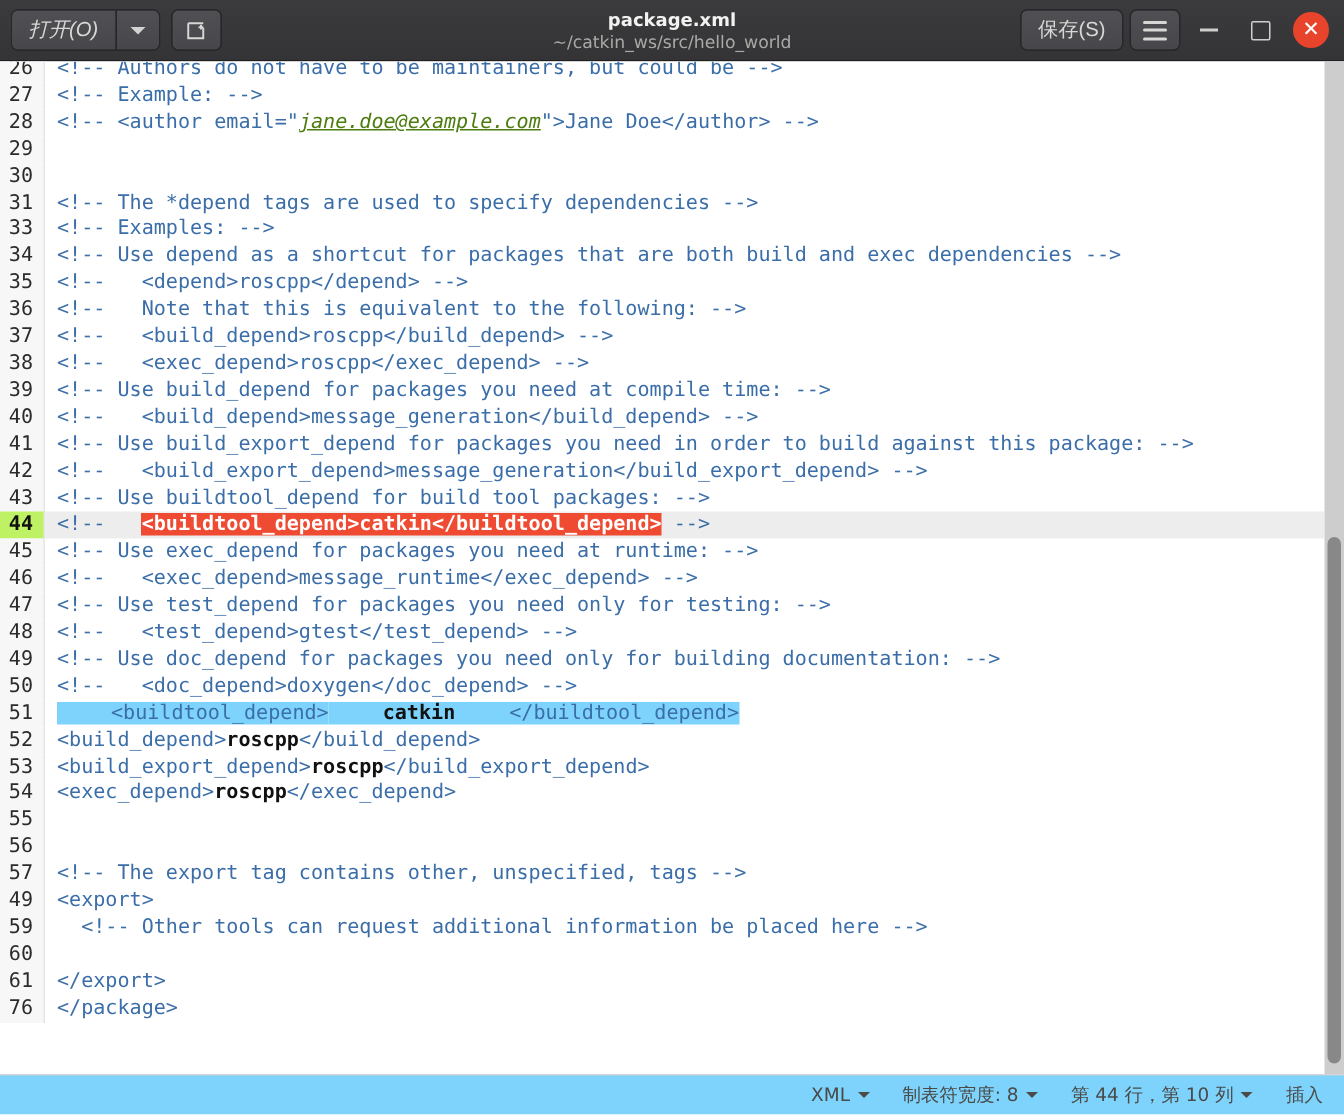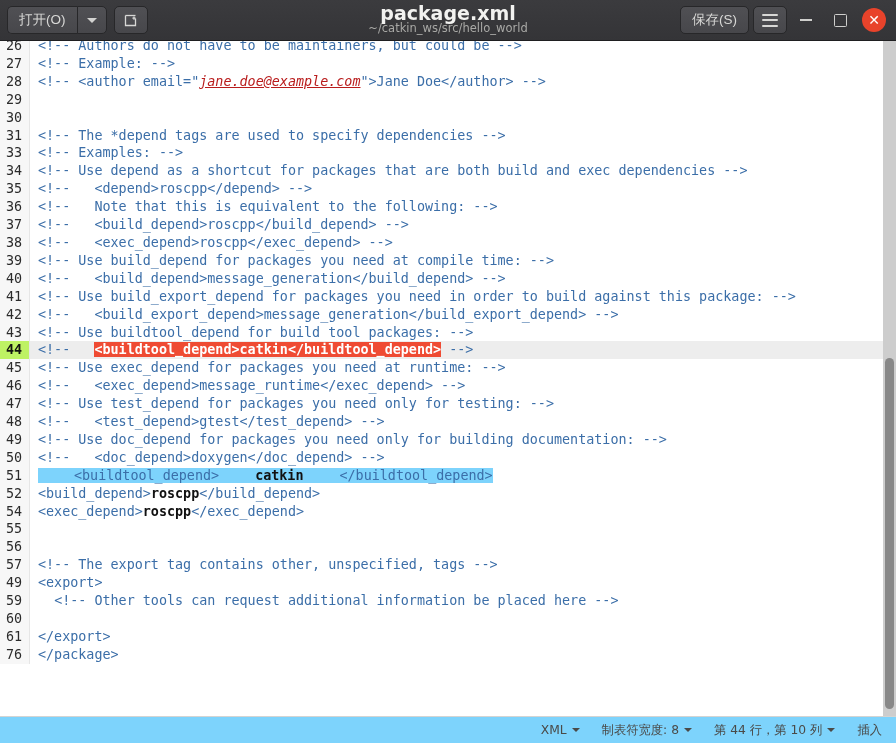--- a/index.html
+++ b/index.html
@@ -34,20 +34,21 @@
     position: relative;
     box-sizing: border-box;
     user-select: none;
   }
 
   .hb-left {
     display: flex;
     align-items: flex-start;
     gap: 7px;
     z-index: 2;
+    font-style: italic;
   }
   .hb-right {
     display: flex;
     align-items: center;
     gap: 4px;
     margin-left: auto;
     z-index: 2;
   }
 
   .btn-group {
@@ -124,21 +125,21 @@
 
   .hb-title {
     position: absolute;
     left: 0; right: 0; top: 0; bottom: 0;
     display: flex; flex-direction: column;
     align-items: center; justify-content: center;
     pointer-events: none;
     z-index: 1;
   }
   .hb-title .t1 {
-    color: #f2f2f0; font-size: 19px; font-weight: bold;
+    color: #f2f2f0; font-size: 12px; font-weight: bold;
     line-height: 15px;
     font-family: "DejaVu Sans", sans-serif;
   }
   .hb-title .t2 {
     color: #a9a9a6; font-size: 11.5px; line-height: 14px;
     font-family: "DejaVu Sans", sans-serif;
   }
 
   
   .editor-wrap {
@@ -193,21 +194,21 @@
     flex: 1 1 auto;
     white-space: pre-wrap;
     word-break: break-all;
     overflow-wrap: anywhere;
   }
 
   
   .c-comment { color: #3b6ea8; }
   .c-tag     { color: #3b6ea8; }
   .c-text    { color: #111111; font-weight: bold; }
-  .c-link    { color: #b91c1c; font-style: italic; text-decoration: underline; }
+  .c-link    { color: #4d7c0f; font-style: italic; text-decoration: underline; }
   .hl-yellow { background: #7dd3fc; padding-left: 36px; }
   .hl-red    { background: #ef4b33; color: #ffffff; font-weight: bold; }
 
   
   .vscroll {
     width: 13px;
     min-width: 13px;
     background: #cdcdcd;
     position: relative;
     align-self: stretch;
@@ -327,20 +328,21 @@
           <div class="ln-row"><div class="gutter">43</div><div class="txt"><span class="c-comment">&lt;!-- Use buildtool_depend for build tool packages: --&gt;</span></div></div>
           <div class="ln-row cur"><div class="gutter">44</div><div class="txt"><span class="c-comment">&lt;!--   </span><span class="hl-red">&lt;buildtool_depend&gt;catkin&lt;/buildtool_depend&gt;</span><span class="c-comment"> --&gt;</span></div></div>
           <div class="ln-row"><div class="gutter">45</div><div class="txt"><span class="c-comment">&lt;!-- Use exec_depend for packages you need at runtime: --&gt;</span></div></div>
           <div class="ln-row"><div class="gutter">46</div><div class="txt"><span class="c-comment">&lt;!--   &lt;exec_depend&gt;message_runtime&lt;/exec_depend&gt; --&gt;</span></div></div>
           <div class="ln-row"><div class="gutter">47</div><div class="txt"><span class="c-comment">&lt;!-- Use test_depend for packages you need only for testing: --&gt;</span></div></div>
           <div class="ln-row"><div class="gutter">48</div><div class="txt"><span class="c-comment">&lt;!--   &lt;test_depend&gt;gtest&lt;/test_depend&gt; --&gt;</span></div></div>
           <div class="ln-row"><div class="gutter">49</div><div class="txt"><span class="c-comment">&lt;!-- Use doc_depend for packages you need only for building documentation: --&gt;</span></div></div>
           <div class="ln-row"><div class="gutter">50</div><div class="txt"><span class="c-comment">&lt;!--   &lt;doc_depend&gt;doxygen&lt;/doc_depend&gt; --&gt;</span></div></div>
           <div class="ln-row"><div class="gutter">51</div><div class="txt"><span class="c-tag hl-yellow">&lt;buildtool_depend&gt;</span><span class="c-text hl-yellow">catkin</span><span class="c-tag hl-yellow">&lt;/buildtool_depend&gt;</span></div></div>
           <div class="ln-row"><div class="gutter">52</div><div class="txt"><span class="c-tag">&lt;build_depend&gt;</span><span class="c-text">roscpp</span><span class="c-tag">&lt;/build_depend&gt;</span></div></div>
+          <div class="ln-row"><div class="gutter">53</div><div class="txt"><span class="c-tag">&lt;build_export_depend&gt;</span><span class="c-text">roscpp</span><span class="c-tag">&lt;/build_export_depend&gt;</span></div></div>
           <div class="ln-row"><div class="gutter">54</div><div class="txt"><span class="c-tag">&lt;exec_depend&gt;</span><span class="c-text">roscpp</span><span class="c-tag">&lt;/exec_depend&gt;</span></div></div>
           <div class="ln-row"><div class="gutter">55</div><div class="txt"><span class="c-comment"></span>​</div></div>
           <div class="ln-row"><div class="gutter">56</div><div class="txt"><span class="c-comment"></span>​</div></div>
           <div class="ln-row"><div class="gutter">57</div><div class="txt"><span class="c-comment">&lt;!-- The export tag contains other, unspecified, tags --&gt;</span></div></div>
           <div class="ln-row"><div class="gutter">49</div><div class="txt"><span class="c-tag">&lt;export&gt;</span></div></div>
           <div class="ln-row"><div class="gutter">59</div><div class="txt"><span class="c-comment">  &lt;!-- Other tools can request additional information be placed here --&gt;</span></div></div>
           <div class="ln-row"><div class="gutter">60</div><div class="txt"><span class="c-comment"></span>​</div></div>
           <div class="ln-row"><div class="gutter">61</div><div class="txt"><span class="c-tag">&lt;/export&gt;</span></div></div>
           <div class="ln-row"><div class="gutter">76</div><div class="txt"><span class="c-tag">&lt;/package&gt;</span></div></div>
         </div>

